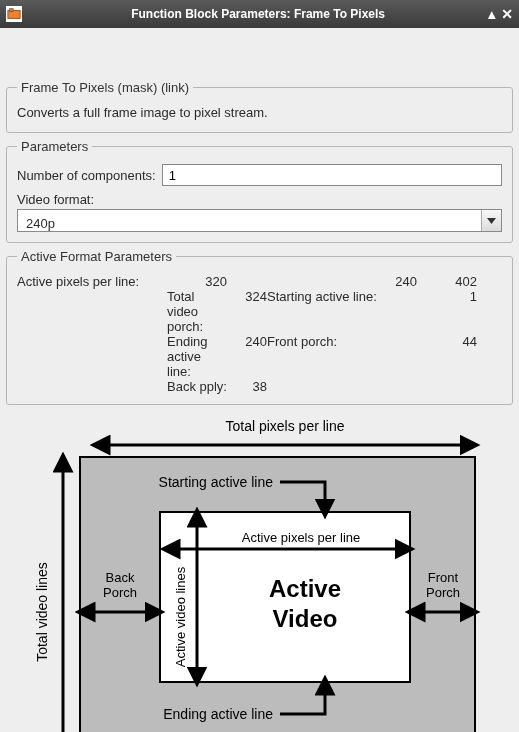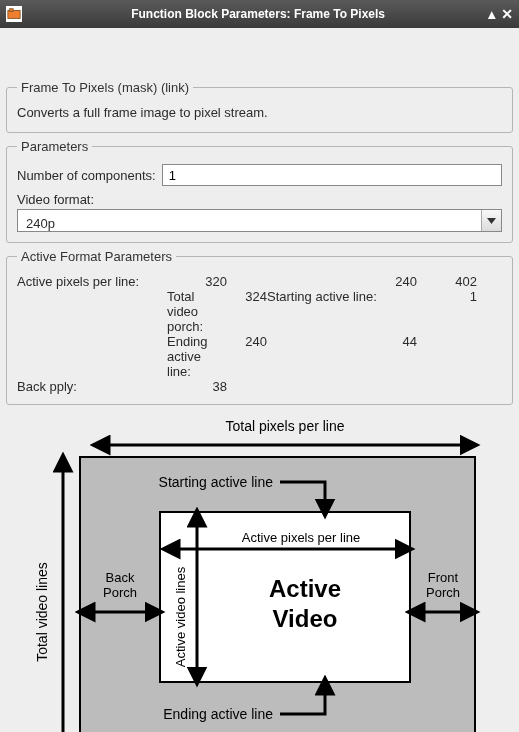--- a/index.html
+++ b/index.html
@@ -157,20 +157,21 @@
       <div></div>
       <div>Total video porch:</div>
       <div class="val">324</div>
 
       <div>Starting active line:</div>
       <div class="val">1</div>
       <div></div>
       <div>Ending active line:</div>
       <div class="val">240</div>
 
+      <div>Front porch:</div>
       <div class="val">44</div>
       <div></div>
       <div>Back pply:</div>
       <div class="val">38</div>
     </div>
   </fieldset>
 
   <div class="diagram-outer">
     <svg class="diagram-svg" width="470" height="340" viewBox="0 0 470 340">
       <defs>

